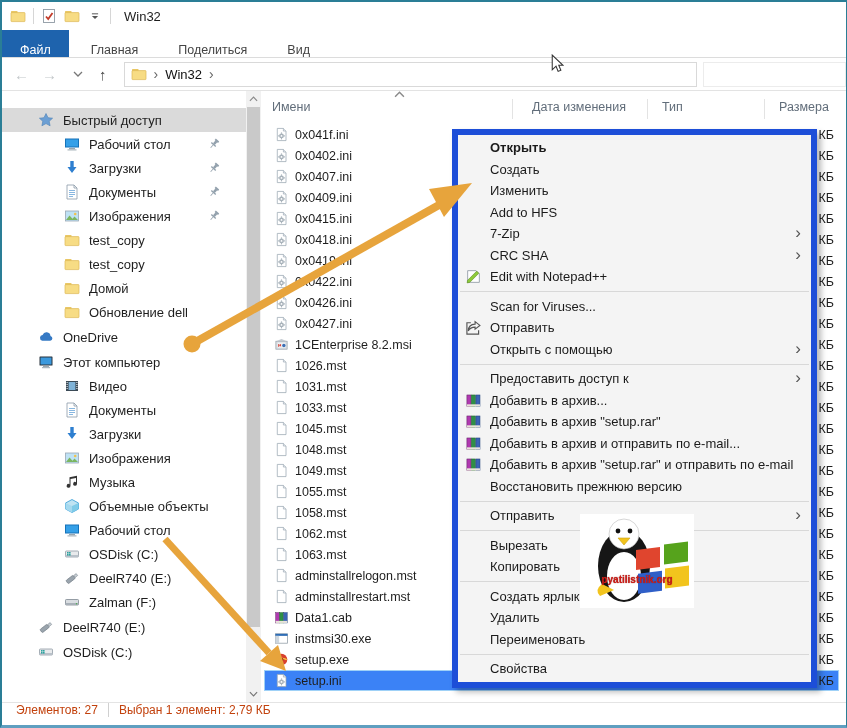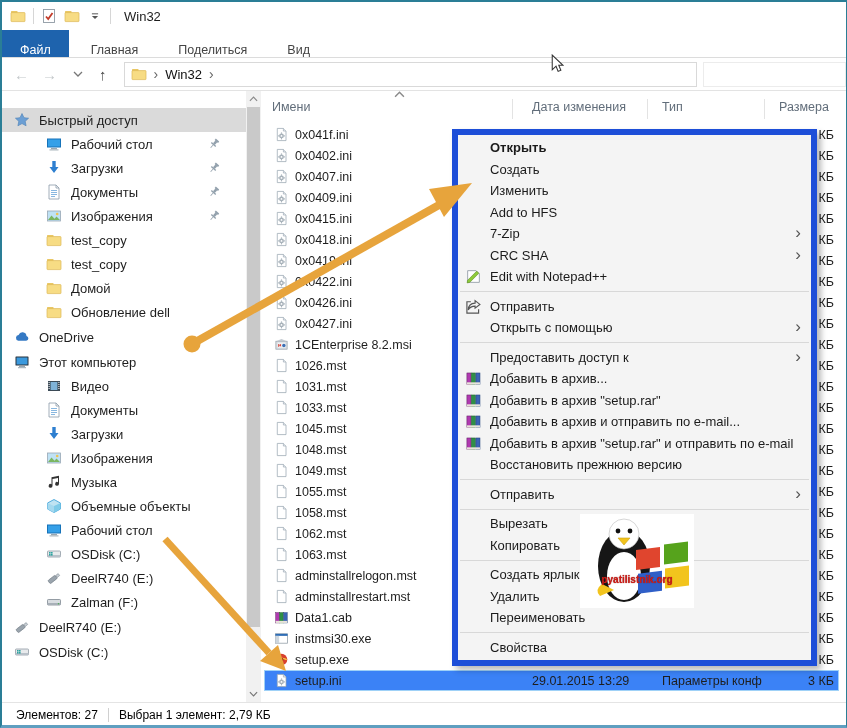--- a/index.html
+++ b/index.html
@@ -29,22 +29,22 @@
   .nav-hist{width:9px;height:6px;margin-right:13px}
   .nav-up{color:#4a4a4a}
   .addressbox{display:flex;align-items:center;height:25px;width:586px;border:1px solid #d9d9d9;margin-left:4px;padding-left:6px;gap:7px}
   .crumb-sep{color:#666;font-size:14px}
   .crumb{font-size:13px;color:#111}
   .searchbox{height:25px;width:146px;border:1px solid #ececec;margin-left:6px}
 
   
   .sidebar{position:absolute;left:0;top:89px;width:244px;height:611px;padding-top:17px;background:#fff;overflow:hidden}
   .side-row{display:flex;align-items:center;height:24px;position:relative;font-size:13px;color:#1e1e1e;cursor:default}
-  .side-row.lvl0{padding-left:12px}
-  .side-row.lvl1{padding-left:44px}
+  .side-row.lvl0{padding-left:36px}
+  .side-row.lvl1{padding-left:62px}
   .side-row .ico{margin-right:9px}
   .side-row.sel{background:#dadada}
   .side-row.gap{margin-top:1px}
   .pin{position:absolute;right:16px;width:14px;height:14px}
   .side-scroll{position:absolute;left:244px;top:89px;width:15px;height:611px;background:#f1f1f1}
   .side-scroll .thumb{position:absolute;left:1px;top:16px;width:13px;height:520px;background:#c9c9c9}
   .scr{position:absolute;left:3px;width:9px;height:6px}
   .scr.up{top:5px}.scr.down{bottom:5px}
 
   
@@ -73,21 +73,21 @@
   
   .watermark{position:absolute;left:578px;top:512px;width:114px;height:94px;background:#fff;z-index:40}
   .watermark svg{position:absolute;inset:0}
   .wm-text{position:absolute;left:0;top:60px;width:100%;text-align:center;font-size:10px;font-weight:bold;color:#cf1d17;text-shadow:0 0 1px #7a0f0c;z-index:2}
 
   
   .arrows{position:absolute;inset:0;z-index:50;pointer-events:none}
   .cursor{position:absolute;left:549px;top:52px;z-index:60;pointer-events:none}
 
   
-  .statusbar{position:absolute;left:0;top:700px;width:100%;height:25px;display:flex;align-items:center;border-top:1px solid #e4e4e4;background:#fff;font-size:12px;color:#000000}
+  .statusbar{position:absolute;left:0;top:700px;width:100%;height:25px;display:flex;border-top:1px solid #e4e4e4;background:#fff;font-size:12px;color:#c2410c}
   .sb-count{margin-left:14px}
   .sb-sep{width:1px;height:14px;background:#d0d0d0;margin:0 10px}
 </style>
 </head>
 <body>
 
 <div class="window">
 
   <div class="titlebar">
     <span class="ico">
@@ -862,20 +862,23 @@
         <span class="ico mi">
           <svg viewBox="0 0 16 16">
             <path d="M2.5 2.5h8l3 3v8h-11z" fill="#fff" stroke="#8f9aa4" stroke-width="0.8"></path>
             <path d="M4.5 13.5L13 5l-2-2-8.5 8.5-.5 2.5z" fill="#8ecb3a" stroke="#5e8f24" stroke-width="0.6"></path>
           </svg>
         </span>
         <span class="mi-label">Edit with Notepad++</span>
       </div>
       <div class="menu-sep"></div>
       <div class="menu-item">
+        <span class="mi-label">Scan for Viruses...</span>
+      </div>
+      <div class="menu-item">
         <span class="ico mi">
           <svg viewBox="0 0 16 16" fill="none" stroke="#555" stroke-width="1.1">
             <path d="M9.5 2.5L14 6l-4.5 3.5V7.6C6.2 7.6 4.2 9 3 11.2c.2-3.6 2.6-6.2 6.5-6.4z"></path>
             <path d="M5.5 3.5H1.8v10.7h11v-3.5"></path>
           </svg>
         </span>
         <span class="mi-label">Отправить</span>
       </div>
       <div class="menu-item">
         <span class="mi-label">Открыть с помощью</span>

